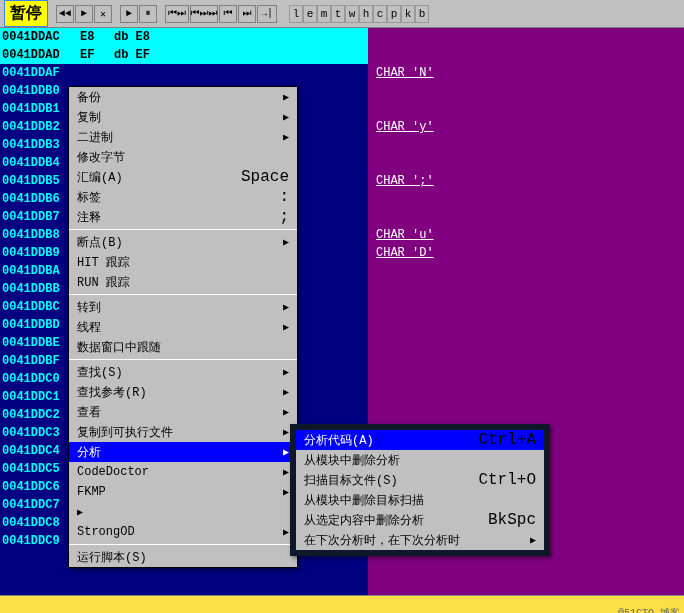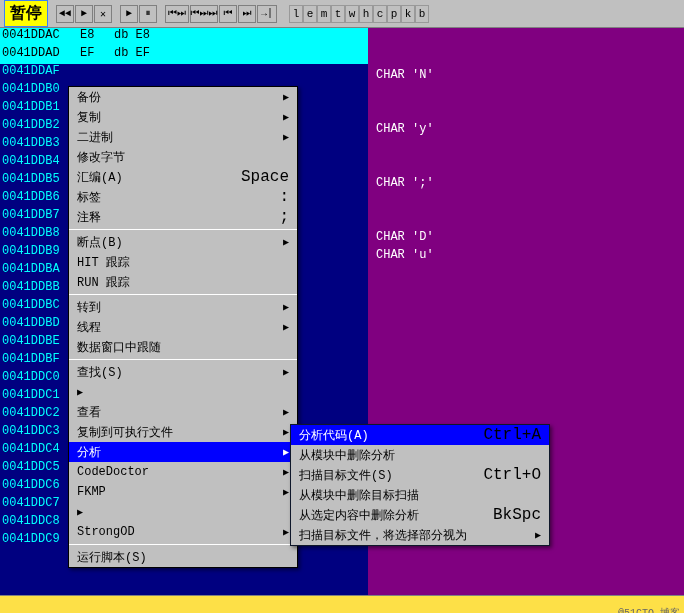--- a/index.html
+++ b/index.html
@@ -82,22 +82,23 @@
       background: #000080;
       color: #ffffff;
       font-size: 12px;
       overflow: hidden;
       position: relative;
     }
 
     .code-row {
       display: flex;
       height: 18px;
-      align-items: flex-start;
+      align-items: center;
       white-space: nowrap;
+      font-weight: bold;
     }
     .code-row.highlighted {
       background: #00ffff;
       color: #000;
     }
     .addr {
       width: 80px;
       padding-left: 2px;
       color: #00ffff;
       flex-shrink: 0;
@@ -125,22 +126,23 @@
       flex: 1;
       background: #800080;
       color: #ffffff;
       font-size: 12px;
       padding-left: 8px;
       overflow: hidden;
     }
     .right-row {
       height: 18px;
       display: flex;
-      align-items: flex-end;
+      align-items: center;
       color: #ffffff;
+      text-decoration: underline;
     }
     .char-val {
       color: #ffffff;
       font-size: 12px;
     }
 
     
     #menu-overlay {
       position: absolute;
       top: 28px;
@@ -190,21 +192,21 @@
       color: #fff;
     }
 
     
     #context-menu2 {
       position: absolute;
       top: 368px;
       left: 290px;
       width: 260px;
       background: #c0c0c0;
-      border: 1px solid #0f172a;
+      border: 6px solid #0f172a;
       box-shadow: 2px 2px 4px rgba(0,0,0,0.5);
       pointer-events: all;
     }
 
     
     #statusbar {
       height: 34px;
       background: #fde047;
       border-top: 1px solid #808080;
       display: flex;
@@ -434,24 +436,24 @@
       <div class="right-row">
         <span class="char-val">CHAR ';'</span>
       </div>
       <div class="right-row">
         <span class="char-val"></span>
       </div>
       <div class="right-row">
         <span class="char-val"></span>
       </div>
       <div class="right-row">
+        <span class="char-val">CHAR 'u'</span>
+      </div>
+      <div class="right-row">
         <span class="char-val">CHAR 'D'</span>
-      </div>
-      <div class="right-row">
-        <span class="char-val">CHAR 'u'</span>
       </div>
       <div class="right-row">
         <span class="char-val"></span>
       </div>
       <div class="right-row">
         <span class="char-val"></span>
       </div>
       <div class="right-row">
         <span class="char-val"></span>
       </div>
@@ -548,20 +550,21 @@
         </div>
         <div class="menu-item">
           <span class="menu-item-label">数据窗口中跟随</span>
         </div>
         <div class="menu-sep"></div>
         <div class="menu-item">
           <span class="menu-item-label">查找(S)</span>
           <span class="arrow">▶</span>
         </div>
         <div class="menu-item">
+          <span class="menu-item-label">查找参考(R)</span>
           <span class="arrow">▶</span>
         </div>
         <div class="menu-item">
           <span class="menu-item-label">查看</span>
           <span class="arrow">▶</span>
         </div>
         <div class="menu-item">
           <span class="menu-item-label">复制到可执行文件</span>
           <span class="arrow">▶</span>
         </div>
@@ -603,21 +606,21 @@
           <span class="shortcut">Ctrl+O</span>
         </div>
         <div class="menu-item">
           <span class="menu-item-label">从模块中删除目标扫描</span>
         </div>
         <div class="menu-item">
           <span class="menu-item-label">从选定内容中删除分析</span>
           <span class="shortcut">BkSpc</span>
         </div>
         <div class="menu-item">
-          <span class="menu-item-label">扫描目标文件，将选择部分视为</span>
+          <span class="menu-item-label">在下次分析时，在下次分析时</span>
           <span class="arrow">▶</span>
         </div>
       </div>
   </div>
 </div>
 
 <div id="statusbar">
   <span style="margin-left:auto; color:#666; font-size:10px;">@51CTO 博客</span>
 </div>
 

